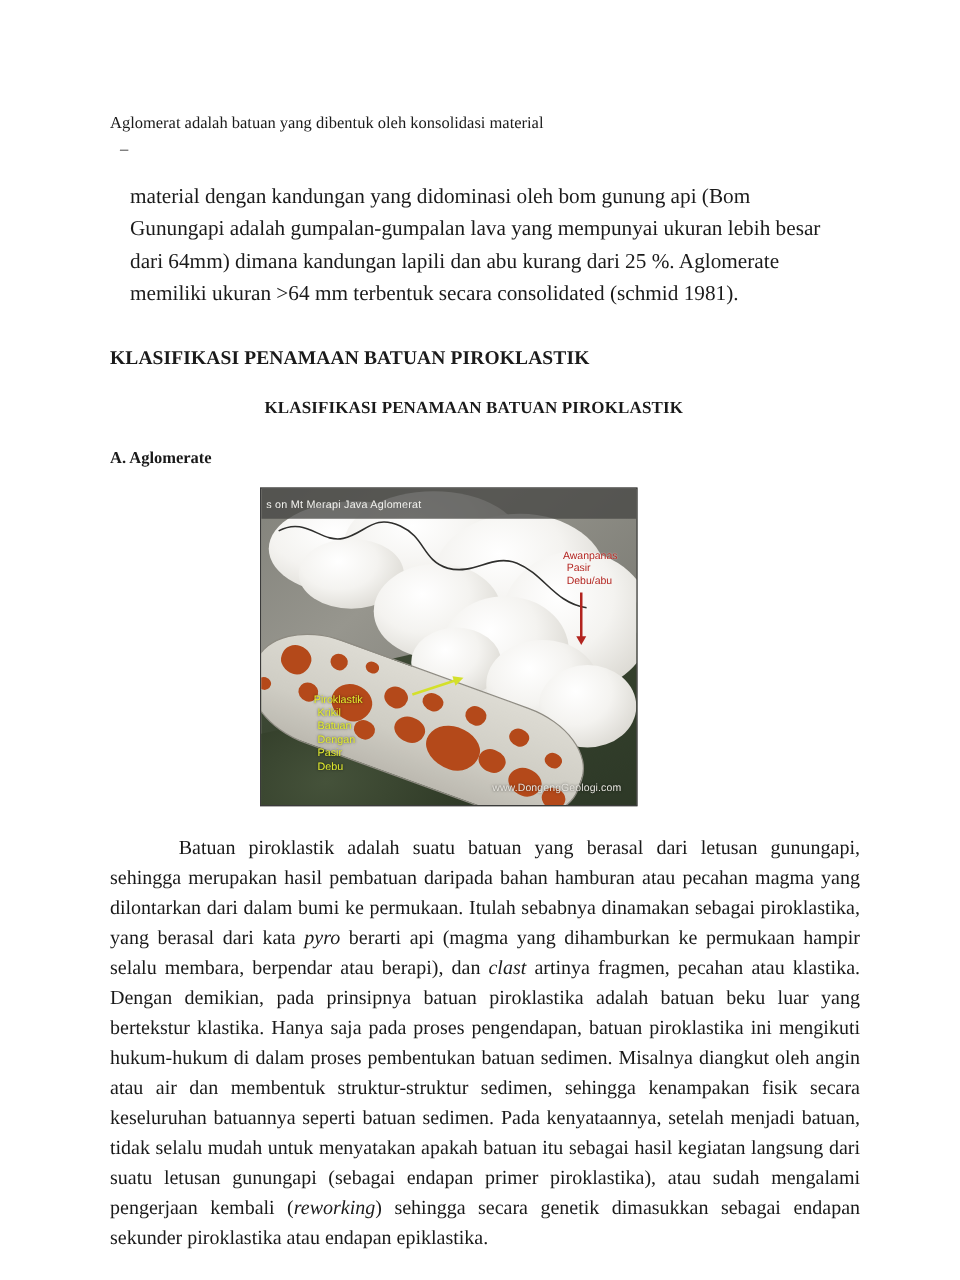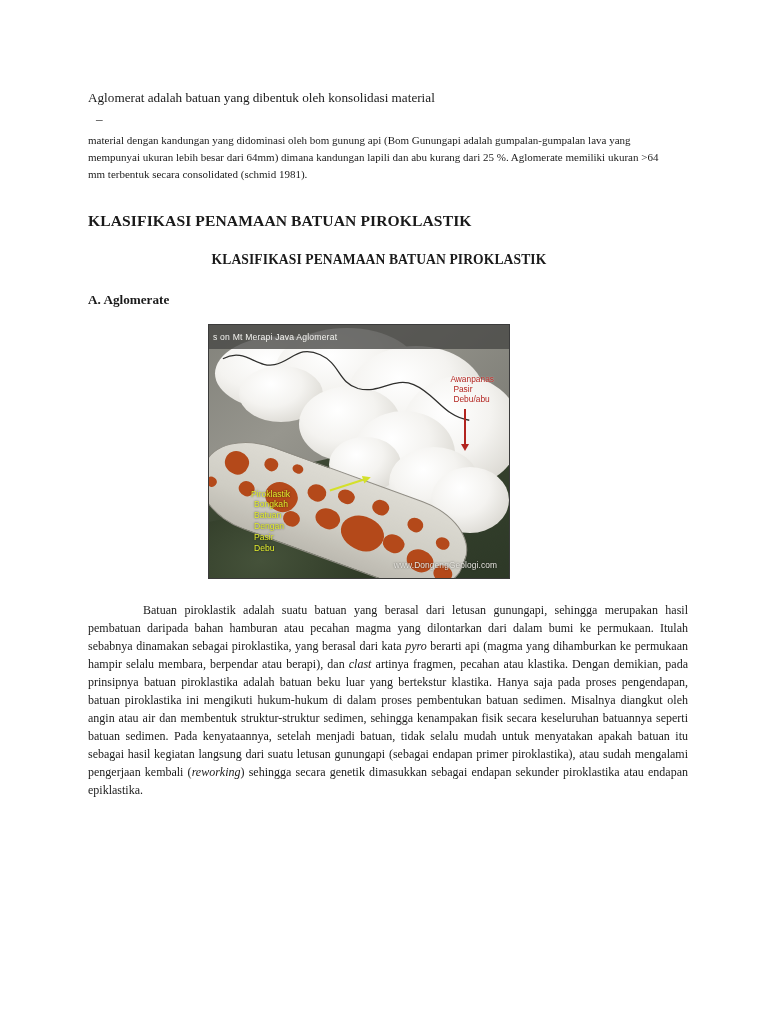--- a/index.html
+++ b/index.html
@@ -30,23 +30,23 @@
     line-height: 1.45;
     margin: 0;
   }
   .intro-dash {
     font-size: 13.2px;
     line-height: 1.45;
     margin: 2px 0 4px 8px;
     letter-spacing: 0;
   }
   .intro-body {
-    font-size: 11px;
+    font-size: 17px;
     line-height: 1.52;
-    margin: 0;
+    margin: 16px;
     text-align: left;
     max-width: 580px;
   }
 
   
   h1.doc-title {
     font-size: 15.6px;
     font-weight: bold;
     margin: 30px 0 0 0;
     letter-spacing: .1px;
@@ -226,21 +226,21 @@
     bottom: 3.5%;
     color: #e6e4de;
     font-family: "Liberation Sans", "DejaVu Sans", sans-serif;
     font-size: 8.4px;
     text-shadow: 0 0 2px rgba(0,0,0,.6);
     letter-spacing: .1px;
   }
 
   
   .body-text {
-    font-size: 12px;
+    font-size: 16px;
     line-height: 1.50;
     text-align: justify;
     margin: 22px 0 0 0;
     text-indent: 55px;
     hyphens: none;
   }
   .body-text i { font-style: italic; }
 </style>
 </head>
 <body>
@@ -301,21 +301,21 @@
 
       <div class="label-red">
         <div>Awanpanas</div>
         <div class="sub">Pasir</div>
         <div class="sub">Debu/abu</div>
       </div>
       <div class="arrow-red"></div>
 
       <div class="label-yellow">
         <div>Piroklastik</div>
-        <div class="sub">Bongkah</div>
+        <div class="sub">Krikil</div>
         <div class="sub">Batuan</div>
         <div class="sub">Dengan</div>
         <div class="sub">Pasir</div>
         <div class="sub">Debu</div>
       </div>
       <div class="arrow-yellow"></div>
 
       <div class="watermark">www.DongengGeologi.com</div>
     </div>
   </div>

